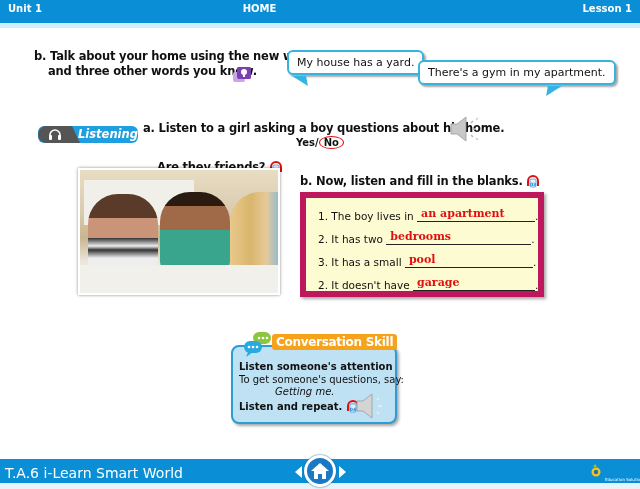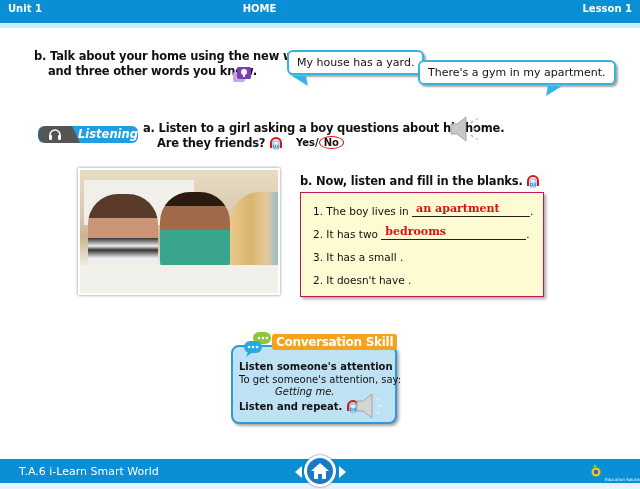--- a/index.html
+++ b/index.html
@@ -23,52 +23,52 @@
   .tail1 { left: 295px; top: 76px; border-left: 10px solid transparent; border-right: 4px solid transparent; border-top: 10px solid #36b3e0; transform: skewX(30deg); }
   .tail2 { left: 545px; top: 86px; border-left: 4px solid transparent; border-right: 10px solid transparent; border-top: 10px solid #36b3e0; transform: skewX(-30deg); }
 
   .listen-badge { position: absolute; left: 38px; top: 126px; width: 100px; height: 17px; border-radius: 6px; background: #1f9ee0; overflow: hidden; }
   .listen-badge .dark { position: absolute; left: 0; top: 0; width: 34px; height: 17px; background: #555; border-radius: 9px 0 0 9px; }
   .listen-badge .dark::after { content: ""; position: absolute; right: -8px; top: 0; border-left: 8px solid #555; border-top: 17px solid transparent; }
   .listen-badge .label { position: absolute; left: 40px; top: 1px; color: #fff; font-weight: bold; font-style: italic; font-size: 11.5px; }
   .listen-badge .hp { position: absolute; left: 10px; top: 3px; width: 14px; height: 11px; }
 
   .task-a { position: absolute; left: 143px; top: 121px; font-size: 11.5px; font-weight: bold; line-height: 15px; letter-spacing: -0.2px; }
-  .task-a .line2 { padding-left: 14px; }
+  .task-a .line2 { padding-left: 14px; margin-top: 24px; }
   .cd-icon { display: inline-block; width: 14px; height: 14px; vertical-align: -3px; }
   .yesno { position: absolute; left: 296px; top: 136px; font-size: 10px; font-weight: bold; text-align: center; }
   .no-circle { display: inline-block; border: 1.5px solid #e01010; border-radius: 50%; padding: 0 4px; }
   .speaker { position: absolute; }
 
   .photo { position: absolute; left: 78px; top: 168px; width: 202px; height: 127px; border: 2px solid #fff; box-shadow: 0 0 3px rgba(0,0,0,0.45); overflow: hidden;
     background: linear-gradient(180deg, #e8dcc2 0%, #d8cbb0 35%, #c8b590 55%, #ece7de 75%, #f3f1ec 100%); }
   .photo .board { position: absolute; left: 4px; top: 10px; width: 110px; height: 45px; background: #f0efe9; }
   .photo .p1 { position: absolute; left: 8px; top: 24px; width: 70px; height: 80px; border-radius: 30px 30px 10px 10px; background: linear-gradient(180deg,#5a3a28 0,#5a3a28 30%,#c99478 30%,#c99478 55%, #333 55%, #eee 65%, #333 70%, #eee 80%); }
   .photo .p2 { position: absolute; left: 80px; top: 22px; width: 70px; height: 80px; border-radius: 30px 30px 10px 10px; background: linear-gradient(180deg,#2a1a10 0,#2a1a10 18%,#a06a48 18%,#a06a48 48%,#3aa58d 48%); }
   .photo .p3 { position: absolute; left: 150px; top: 22px; width: 52px; height: 100px; border-radius: 30px 0 0 10px; background: linear-gradient(90deg,#e8c98c 0,#d9b56c 40%,#e6c99a 70%,#7ab8e0 100%); }
   .photo .desk { position: absolute; left: 0; top: 95px; width: 202px; height: 32px; background: #f2f0ea; }
 
   .task-c { position: absolute; left: 300px; top: 174px; font-size: 11.5px; font-weight: bold; letter-spacing: -0.2px; }
-  .fillbox { position: absolute; left: 300px; top: 192px; width: 244px; height: 105px; background: #fdfbd2; border: 1px solid #be185d; box-shadow: 2px 2px 3px rgba(0,0,0,0.35); }
+  .fillbox { position: absolute; left: 300px; top: 192px; width: 244px; height: 105px; background: #fdfbd2; border: 6px solid #be185d; box-shadow: 2px 2px 3px rgba(0,0,0,0.35); }
   .fill-row { position: absolute; left: 12px; font-size: 10.5px; white-space: nowrap; }
   .fill-row .blank { display: inline-block; border-bottom: 1px solid #222; position: relative; height: 12px; vertical-align: -2px; }
   .fill-row .ans { position: absolute; left: 4px; bottom: 1px; color: #e01010; font-family: "DejaVu Serif", serif; font-weight: bold; font-size: 11px; }
 
   .conv { position: absolute; left: 231px; top: 345px; width: 166px; height: 79px; background: #bfe1f4; border: 2px solid #2e9ad6; border-radius: 8px; box-shadow: 2px 2px 3px rgba(0,0,0,0.35); }
   .conv-title { position: absolute; left: 272px; top: 334px; font-weight: bold; font-size: 12px; color: #fff; background: #f6a21b; padding: 1px 4px; border-radius: 3px; letter-spacing: -0.3px; text-align: center; }
   .conv-title span.sk { margin-left: 4px; }
   .chat-icons { position: absolute; left: 243px; top: 331px; width: 30px; height: 26px; }
   .conv-text { position: absolute; left: 239px; top: 361px; font-size: 10px; line-height: 12.5px; }
   .conv-text .b { font-weight: bold; }
   .conv-text .it { font-style: italic; padding-left: 36px; }
 
   .footer { position: absolute; left: 0; top: 455px; width: 640px; height: 34px; }
   .footer .bar { position: absolute; left: 0; top: 4px; width: 640px; height: 26px; background: #0a8fd6; }
   .footer .bottomstrip { position: absolute; left: 0; top: 28px; width: 640px; height: 6px; background: #e6f5fc; }
-  .footer .brand { position: absolute; left: 19px; top: 10px; color: #fff; font-size: 11px; }
+  .footer .brand { position: absolute; left: 5px; top: 10px; color: #fff; font-size: 14px; }
   .home-btn { position: absolute; left: 304px; top: 0; width: 32px; height: 32px; border-radius: 50%; background: #1979c4; border: 3px solid #fff; box-shadow: 0 0 2px #1d5a8a; }
   .arrow-l { position: absolute; left: 295px; top: 11px; border-right: 7px solid #fff; border-top: 6px solid transparent; border-bottom: 6px solid transparent; }
   .arrow-r { position: absolute; left: 339px; top: 11px; border-left: 7px solid #fff; border-top: 6px solid transparent; border-bottom: 6px solid transparent; }
   .dtp { position: absolute; left: 602px; top: 8px; color: #fff; font-weight: bold; font-size: 12px; margin-top: 31px; }
   .dtp-sub { position: absolute; left: 605px; top: 22px; color: #fff; font-size: 4px; white-space: nowrap; }
   .dtp-logo { position: absolute; left: 590px; top: 9px; width: 11px; height: 14px; }
 </style>
 </head>
 <body>
 
@@ -151,46 +151,46 @@
   <div class="fill-row" style="top:12px;">
     <span>1. The boy lives in</span>
     <span class="blank" style="width:118px;"><span class="ans">an apartment</span></span><span>.</span>
   </div>
   <div class="fill-row" style="top:35px;">
     <span>2. It has two</span>
     <span class="blank" style="width:145px;"><span class="ans">bedrooms</span></span><span>.</span>
   </div>
   <div class="fill-row" style="top:58px;">
     <span>3. It has a small</span>
-    <span>.</span>
+    <span class="blank" style="width:128px;"><span class="ans">pool</span></span><span>.</span>
   </div>
   <div class="fill-row" style="top:81px;">
     <span>2. It doesn't have</span>
-    <span>.</span>
+    <span class="blank" style="width:122px;"><span class="ans">garage</span></span><span>.</span>
   </div>
 </div>
 
 <div class="conv"></div>
 <svg class="chat-icons" viewBox="0 0 30 26">
   <rect x="10" y="1" width="18" height="12" rx="6" fill="#8cc63f"></rect>
   <rect x="1" y="10" width="18" height="12" rx="6" fill="#27a9e1"></rect>
   <path d="M5 21 L3 26 L10 21 Z" fill="#27a9e1"></path>
   <circle cx="6" cy="16" r="1.3" fill="#fff"></circle>
     <circle cx="10" cy="16" r="1.3" fill="#fff"></circle>
     <circle cx="14" cy="16" r="1.3" fill="#fff"></circle>
   <circle cx="16" cy="7" r="1.3" fill="#fff"></circle>
     <circle cx="20" cy="7" r="1.3" fill="#fff"></circle>
     <circle cx="24" cy="7" r="1.3" fill="#fff"></circle>
 </svg>
 <div class="conv-title">
   <span>Conversation</span><span class="sk">Skill</span>
 </div>
 <div class="conv-text">
   <div class="b">Listen someone's attention</div>
-  <div>To get someone's attention, say:</div>
+  <div>To get someone's questions, say:</div>
   <div class="it">Getting me.</div>
   <div>
     <span class="b">Listen and repeat.</span>
     <svg class="cd-icon" viewBox="0 0 14 14">
       <path d="M2 12 V7 A5 5 0 0 1 12 7 V12" stroke="#e01010" stroke-width="2" fill="none"></path>
       <rect x="4" y="5" width="6" height="8" rx="1" fill="#dff2ff" stroke="#1a7fc8" stroke-width="0.6"></rect>
       <text x="7" y="12" font-size="4.5" text-anchor="middle" fill="#1a7fc8" font-family="DejaVu Sans, sans-serif" font-weight="bold">04</text>
     </svg>
   </div>
 </div>

